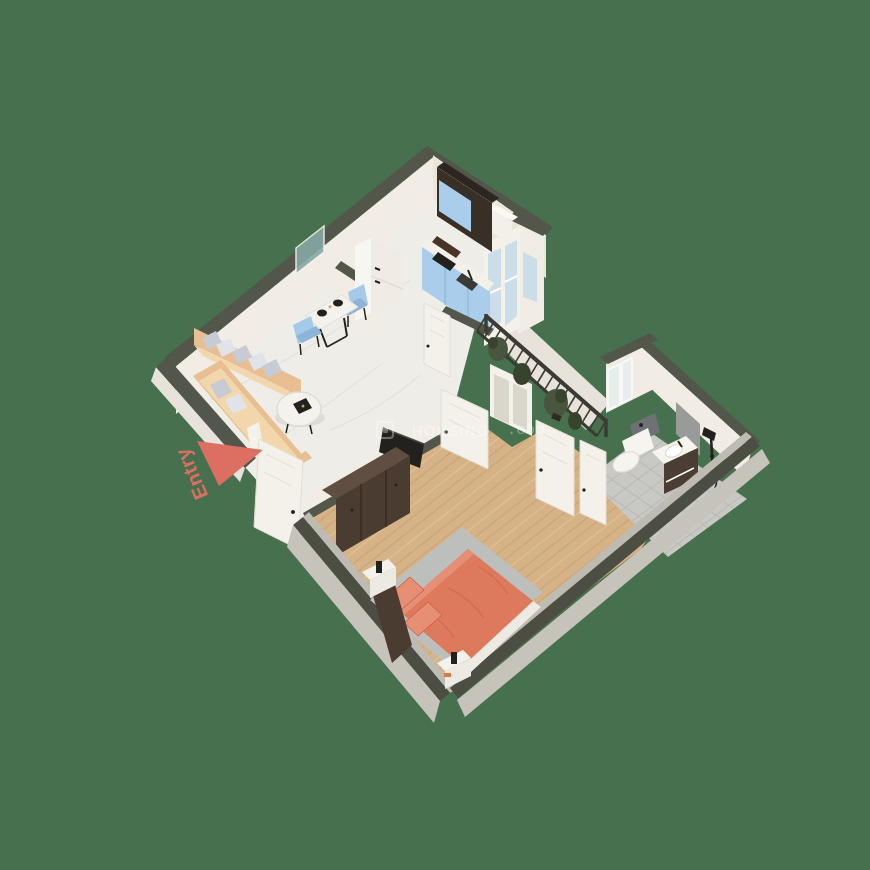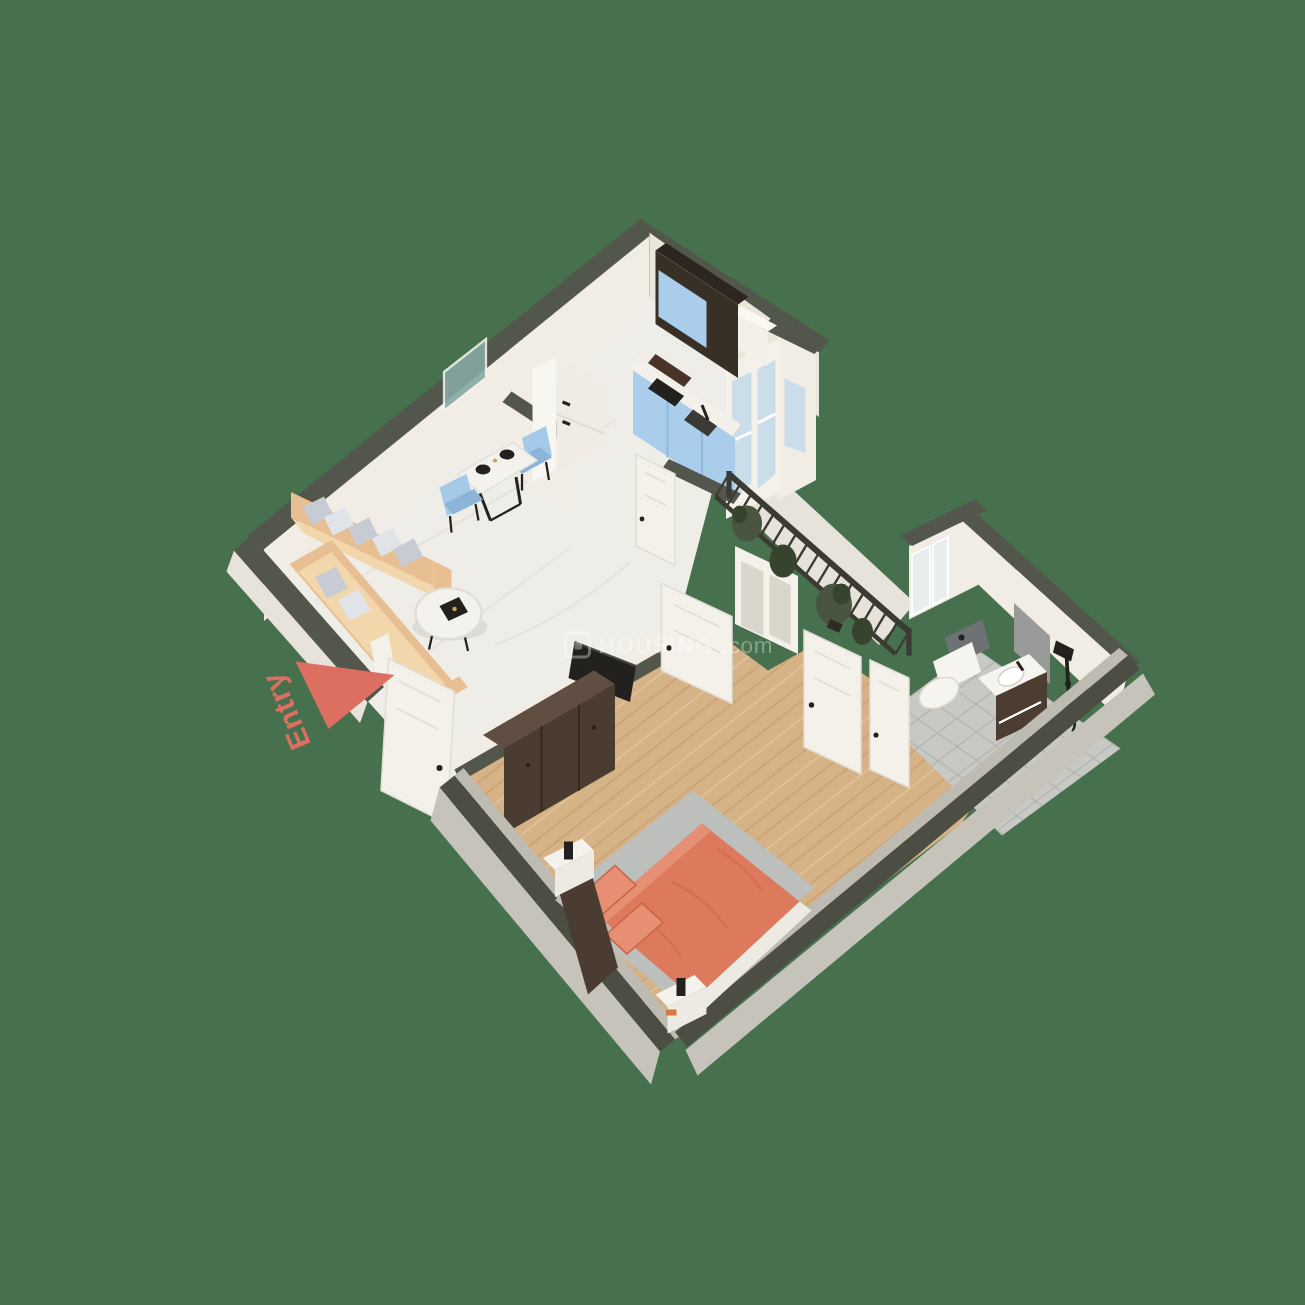--- a/index.html
+++ b/index.html
@@ -6,30 +6,30 @@
   body{
     width:870px;height:870px;overflow:hidden;position:relative;
     background:var(--bg,#47714E);
     font-family:"Liberation Sans", sans-serif;
   }
   #stage{position:absolute;inset:0;}
   svg{display:block;}
   
   .watermark{
     position:absolute;left:376px;top:419px;height:22px;
-    display:flex;align-items:center;gap:5px;
+    display:flex;align-items:center;gap:18px;
     opacity:.34;color:#ffffff;pointer-events:none;
   }
   .wm-logo{
     width:14px;height:14px;border:2px solid #fff;border-radius:4px;
     display:flex;align-items:center;justify-content:center;flex:0 0 auto;
   }
   .wm-logo::after{content:"";width:5px;height:5px;background:#fff;border-radius:1px;}
   .wm-brand{font-size:15px;font-weight:700;letter-spacing:1px;line-height:1;}
-  .wm-tld{font-size:15px;font-weight:400;letter-spacing:.5px;line-height:1;}
+  .wm-tld{font-size:15px;font-weight:400;letter-spacing:.5px;line-height:1;font-family:Liberation Mono, monospace;}
   
   .entry-label{
     position:absolute;left:152px;top:462px;width:80px;text-align:center;
     font-size:20px;font-weight:700;letter-spacing:.5px;
     color:var(--accent,#DC6F62);
     transform:rotate(-113deg);transform-origin:center;
     pointer-events:none;
   }
 </style>
 </head>

